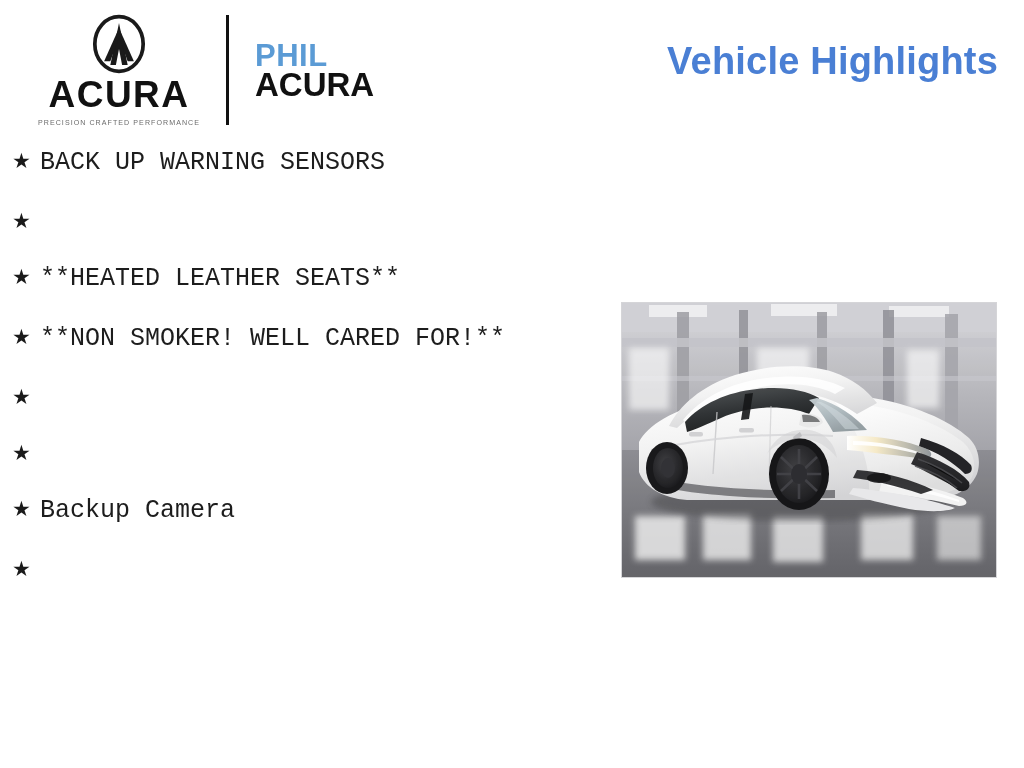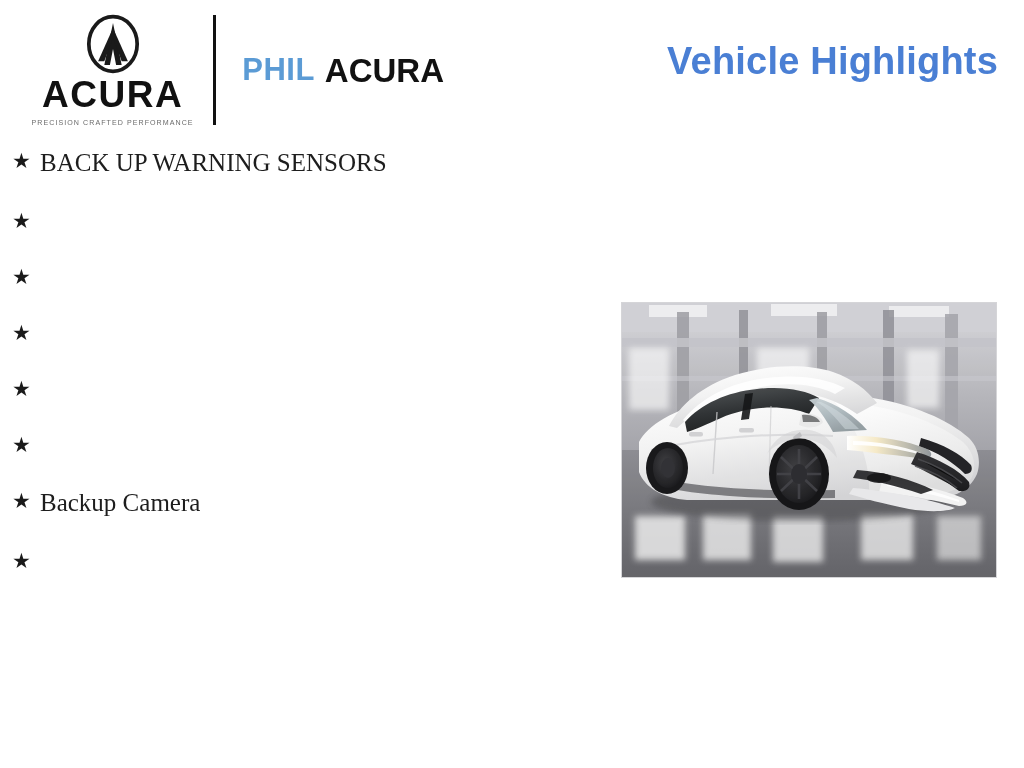--- a/index.html
+++ b/index.html
@@ -72,25 +72,24 @@
   .divider {
     width: 3px;
     height: 110px;
     background: #111111;
     margin: 0 26px 0 12px;
     flex: none;
   }
 
   .dealer-block {
     display: flex;
-    flex-direction: row;
+    flex-direction: column;
     justify-content: center;
     line-height: 0.92;
     margin-top: 2px;
-    gap: 10px;
   }
 
   .dealer-line {
     font-size: 31px;
     font-weight: bold;
     letter-spacing: 0.5px;
     font-family: "Liberation Sans", sans-serif;
   }
   .dealer-line.blue { color: #5b9bd5; }
   .dealer-line.dark { color: #111111; font-size: 33px; letter-spacing: 0px;}
@@ -130,21 +129,21 @@
     line-height: 31px;
     color: #1a1a1a;
     text-align: left;
   }
 
   .highlight-text {
     font-size: 25px;
     line-height: 35px;
     color: #1d1d1d;
     max-width: 525px;
-    font-family: Liberation Serif, serif;
+    font-family: Liberation Mono, monospace;
     letter-spacing: 0px;
   }
 
   
   .vehicle-photo {
     position: absolute;
     left: 621px;
     top: 302px;
     width: 376px;
     height: 276px;
@@ -191,24 +190,26 @@
     <span class="bullet-star">★</span>
     <span class="highlight-text">BACK UP WARNING SENSORS</span>
   </div>
 
   <div class="highlight-item">
     <span class="bullet-star">★</span>
   </div>
 
   <div class="highlight-item">
     <span class="bullet-star">★</span>
-  </div>
-
-  <div class="highlight-item">
-    <span class="bullet-star">★</span>
+    <span class="highlight-text">**HEATED LEATHER SEATS**</span>
+  </div>
+
+  <div class="highlight-item">
+    <span class="bullet-star">★</span>
+    <span class="highlight-text">**NON SMOKER! WELL CARED FOR!**</span>
   </div>
 
   <div class="highlight-item">
     <span class="bullet-star">★</span>
   </div>
 
   <div class="highlight-item">
     <span class="bullet-star">★</span>
   </div>
 

